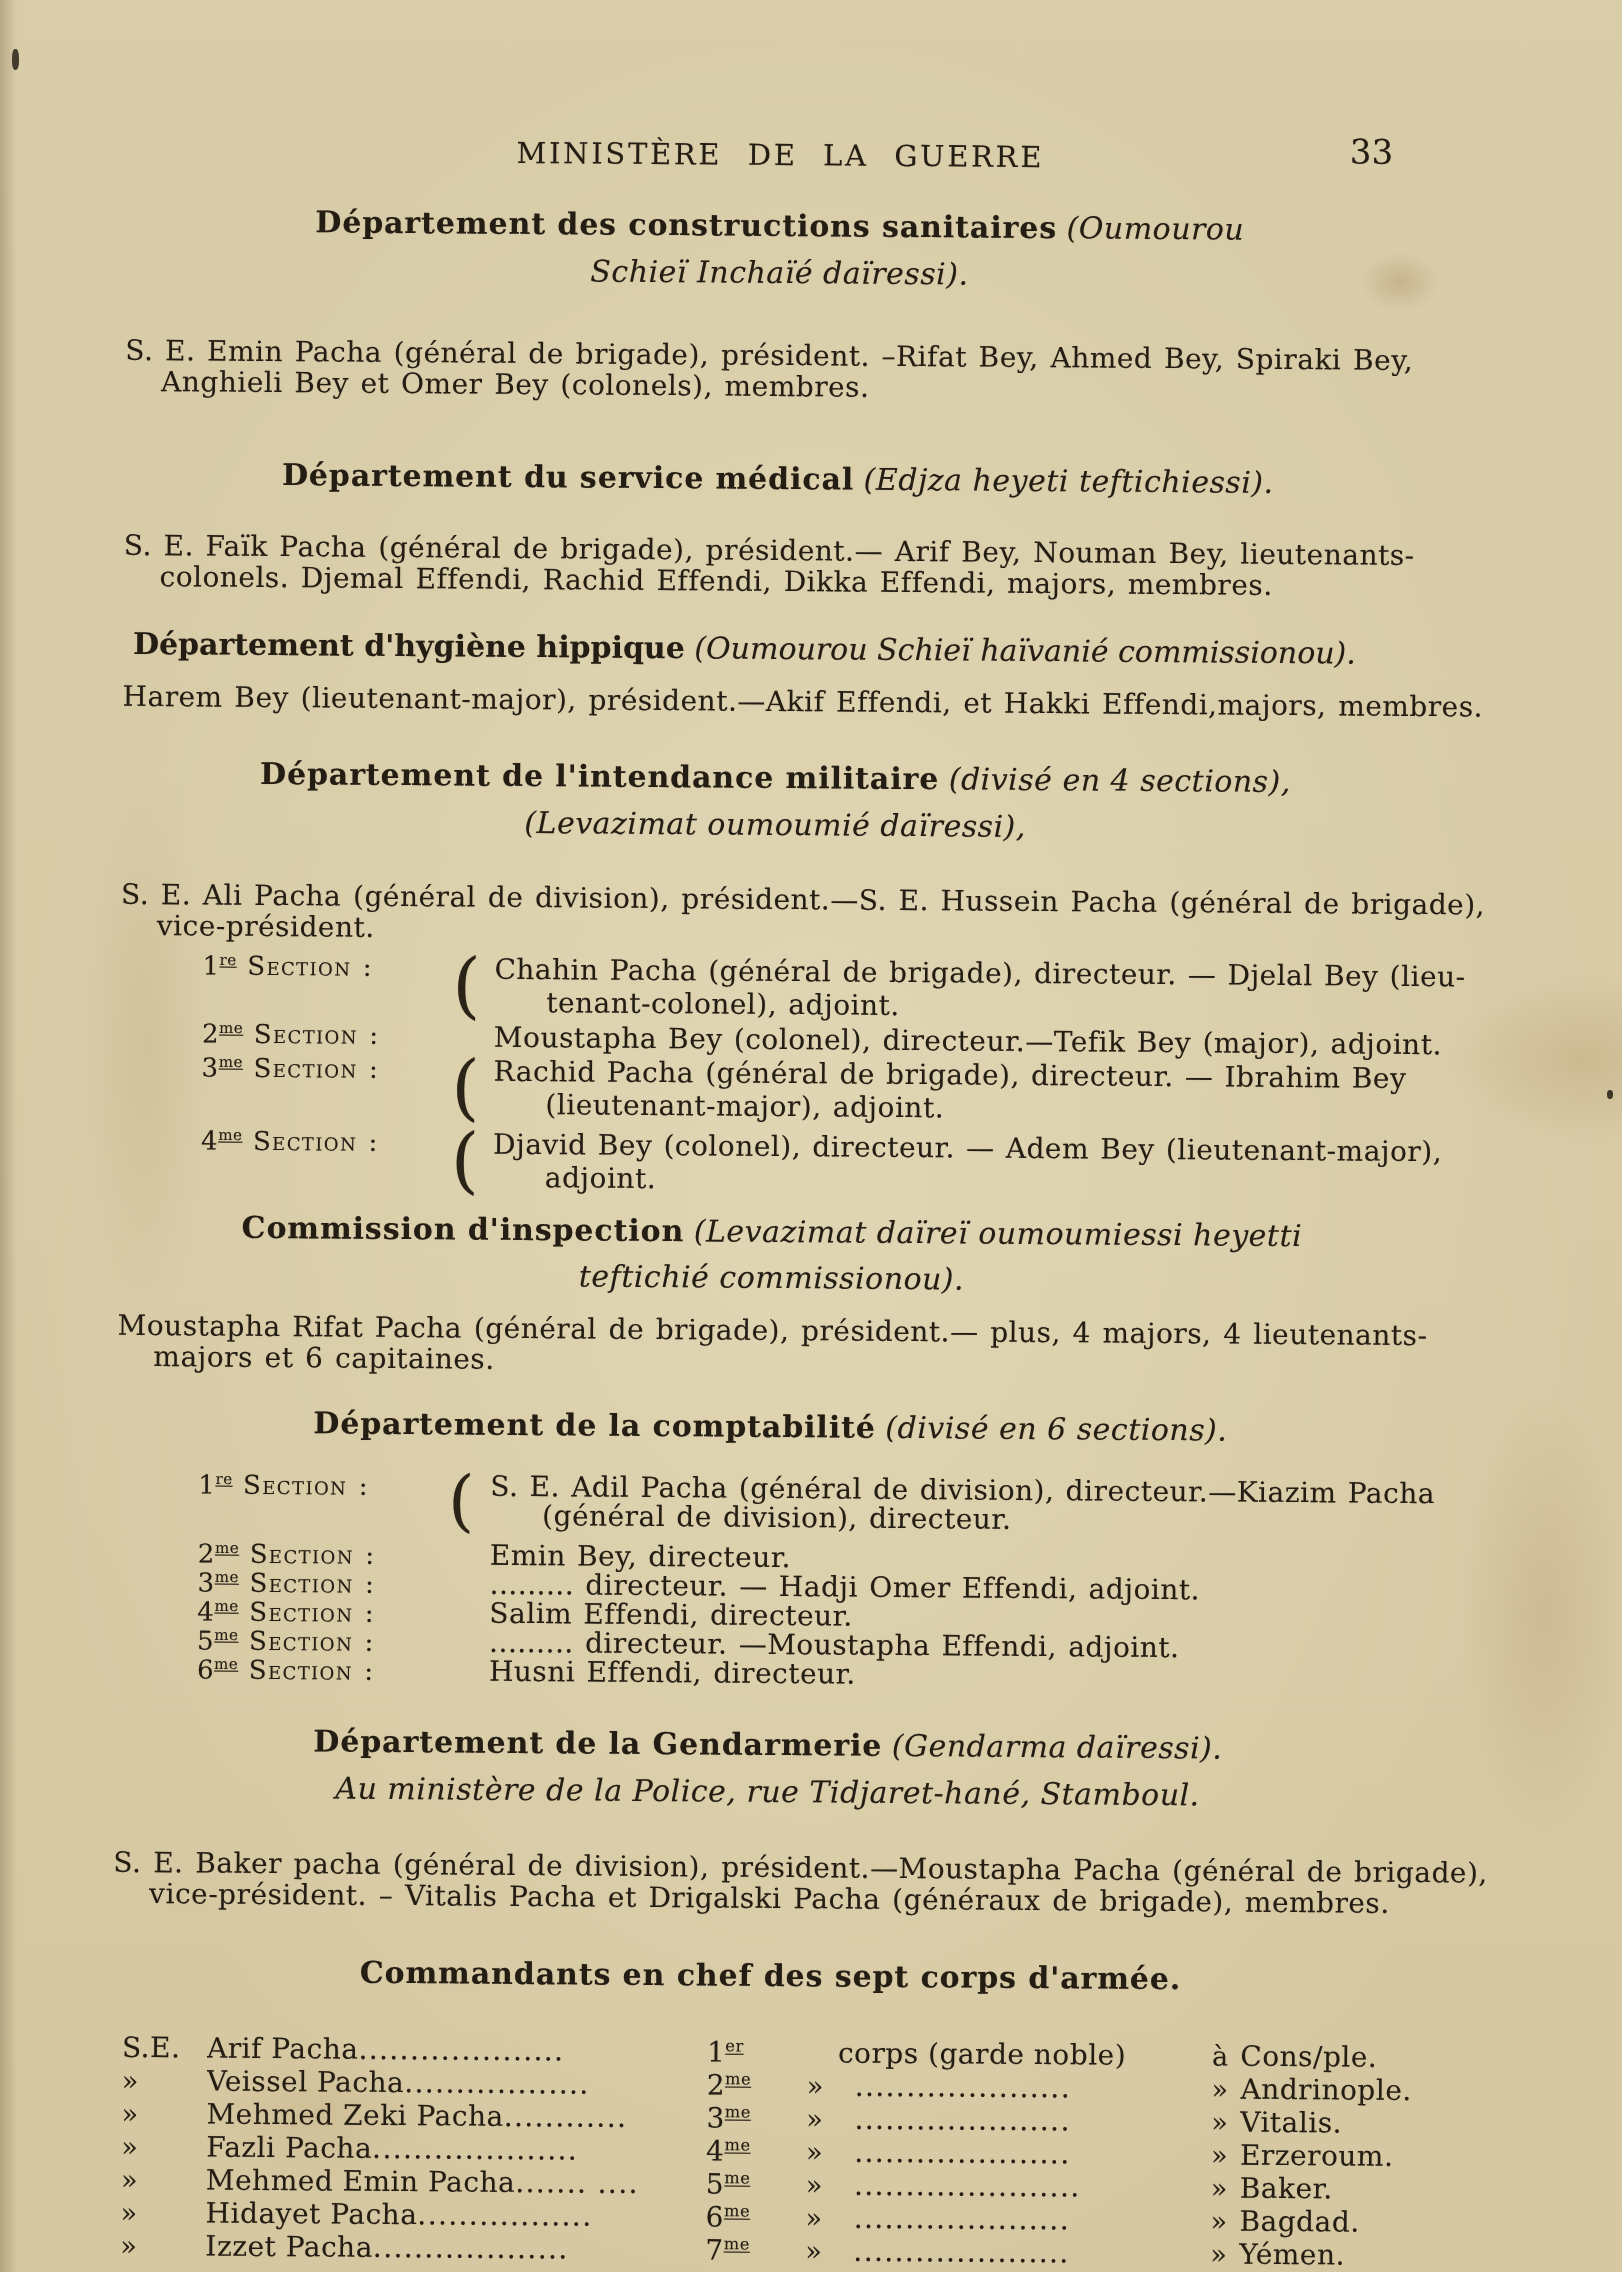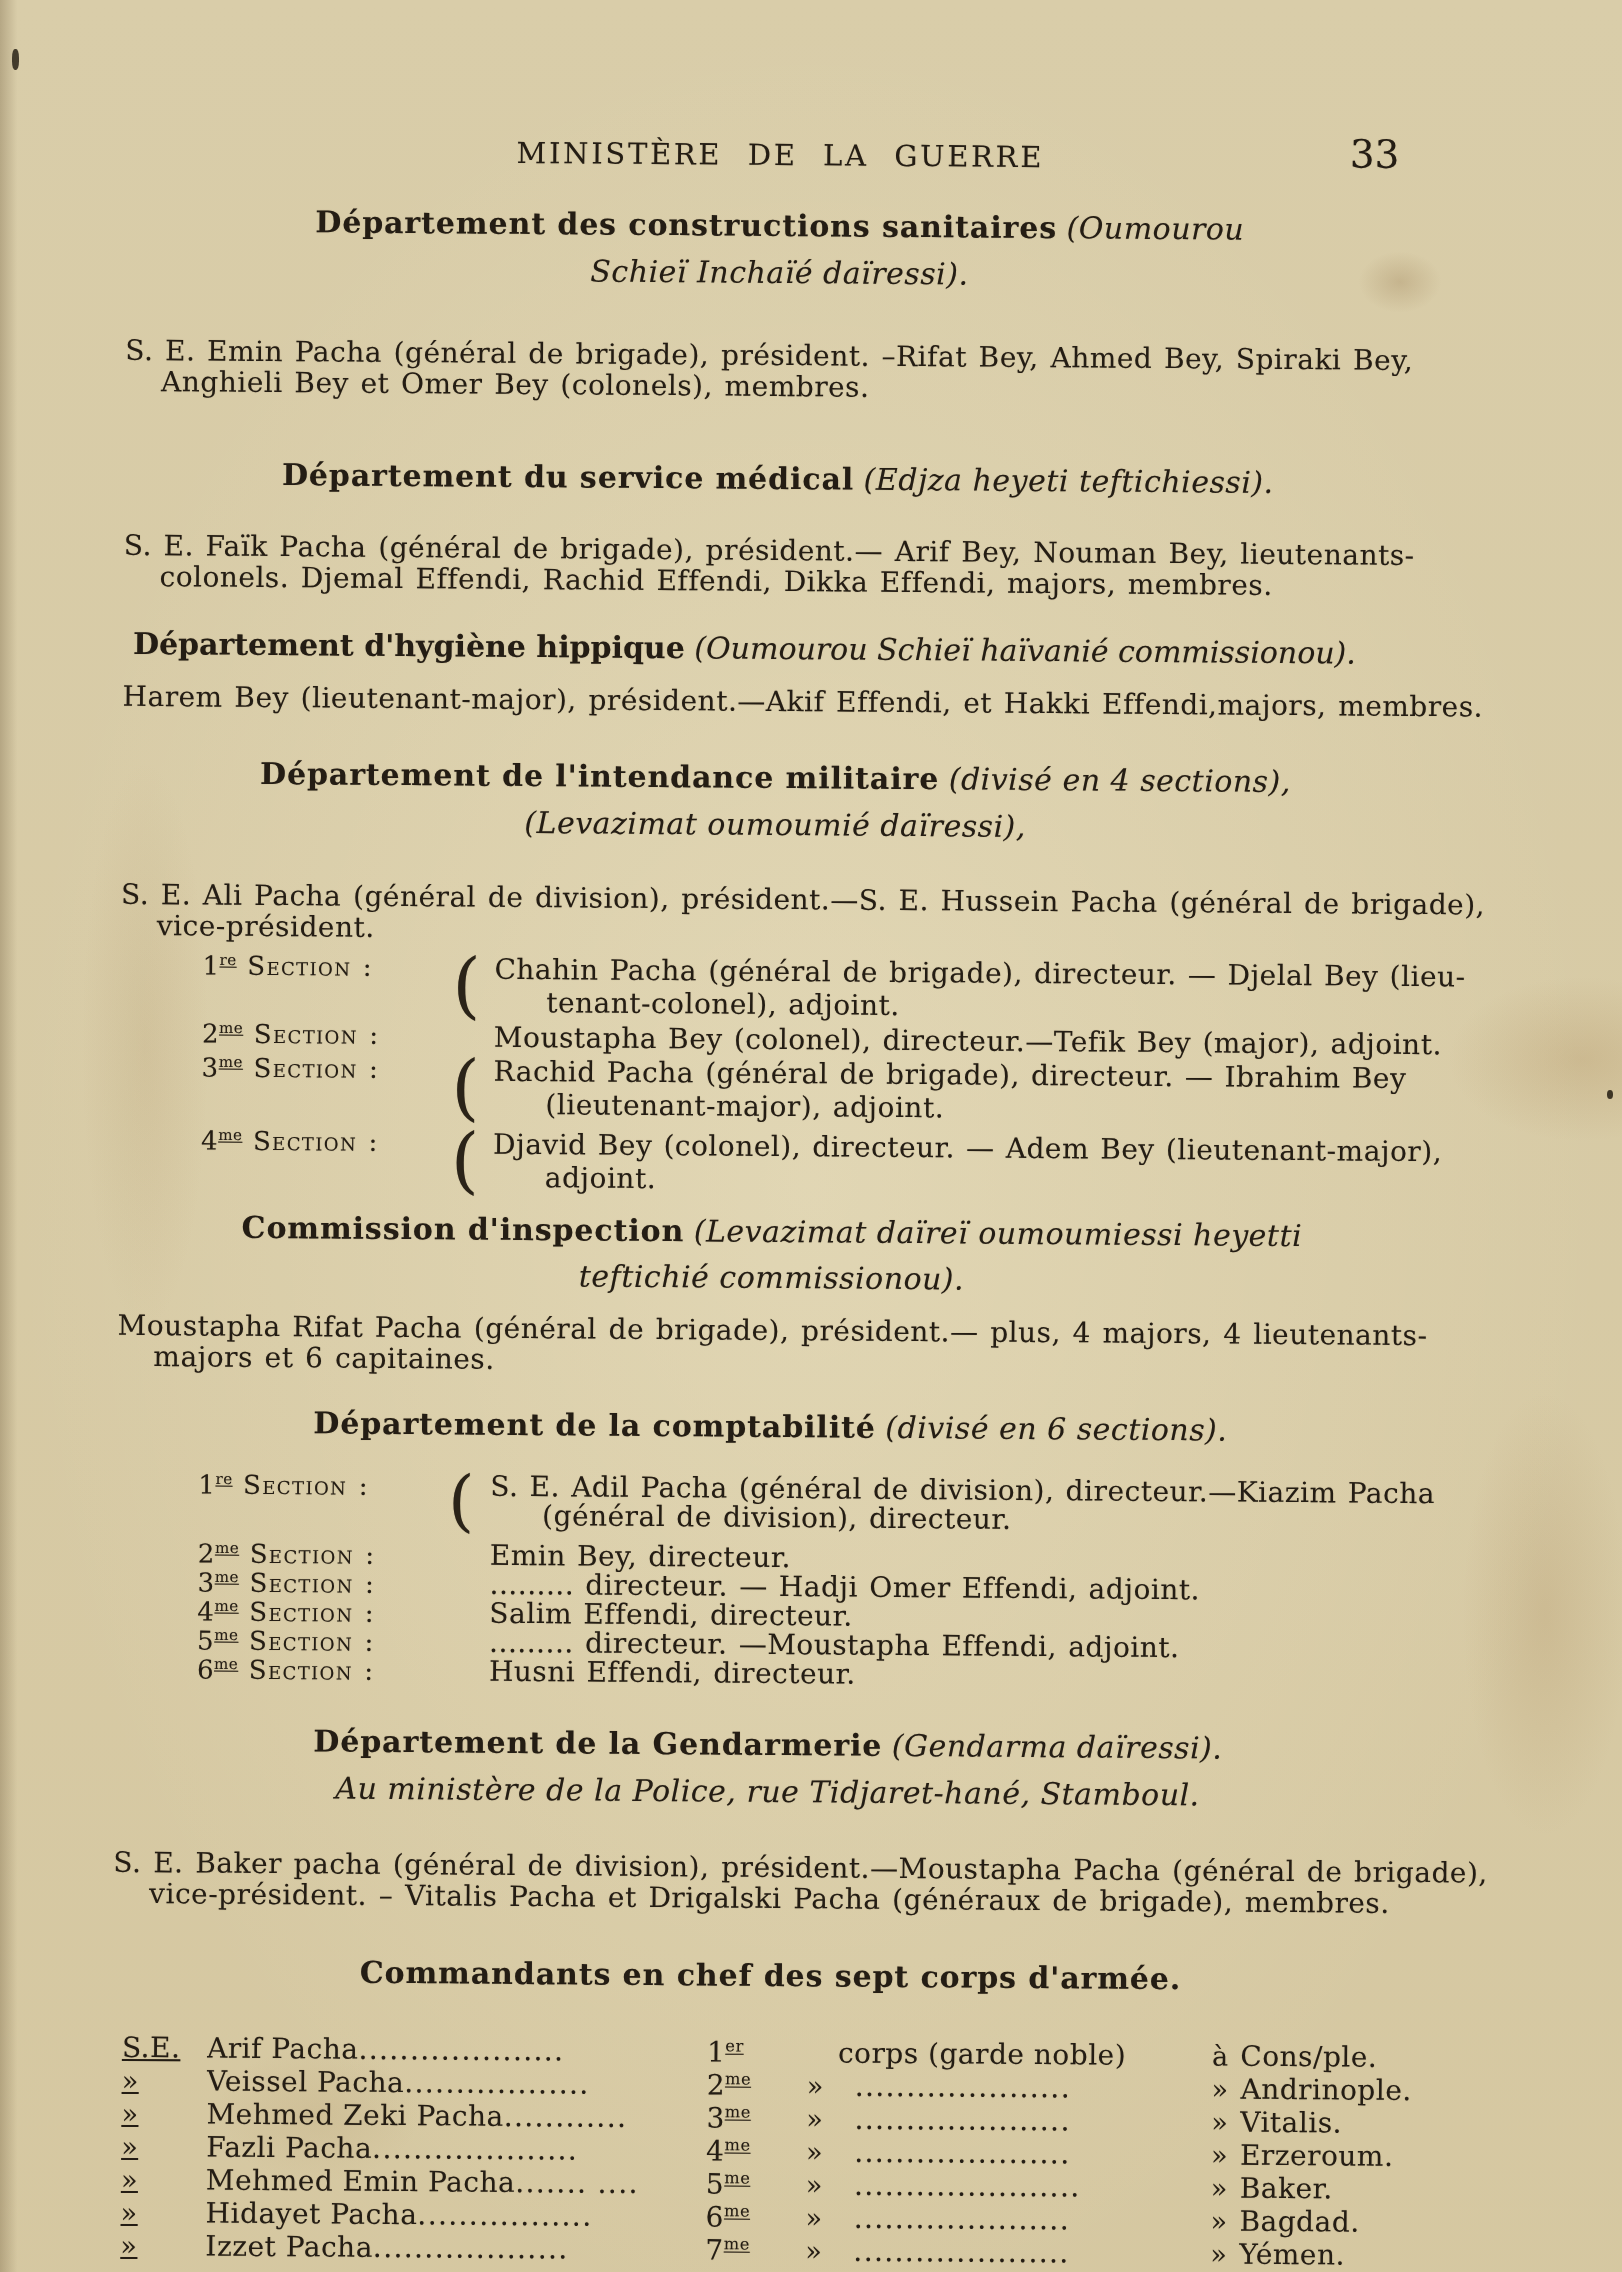--- a/index.html
+++ b/index.html
@@ -20,21 +20,21 @@
       radial-gradient(ellipse 1000px 1454px at 809px 1182px, rgba(255,250,225,.25), rgba(255,250,225,0) 80%),
       linear-gradient(90deg, rgba(90,70,40,.28) 0px, rgba(90,70,40,0) 17.3px),
       linear-gradient(#d9cda9,#d5c7a0);
     color:#241d14;
   }
   #tilt{position:absolute;inset:0;transform:rotate(.45deg);transform-origin:40% 45%;}
   .abs{position:absolute;}
   .ink{text-shadow:0 0 0.9px rgba(62,48,30,.38);}
   
   .runhead{top:137px;left:0;width:1545px;text-align:center;font-size:29px;letter-spacing:2.7px;word-spacing:13.6px;}
-  .pagenum{top:126px;left:1342px;font-size:39px;}
+  .pagenum{top:126px;left:1342px;font-size:34px;}
   
   .head{left:0;width:1545px;text-align:center;font-size:30px;line-height:34px;}
   .head b{font-weight:700;letter-spacing:0.9px;}
   .head i,.it{font-style:italic;font-weight:400;letter-spacing:0.5px;}
   .headL{left:129px;width:1409px;text-align:left;font-size:30px;}
   
   .para{left:0;width:1554px;font-size:28px;line-height:31px;letter-spacing:0.5px;word-spacing:2.3px;}
   .para .l1{margin-left:119px;}
   .para .l2{margin-left:155px;}
   
@@ -46,21 +46,21 @@
   .stext{margin-left:493px;position:relative;}
   .rows-int .tl{line-height:33px;}
   .rows-cpt .tl{line-height:29px;}
   .cont2{margin-left:52px;}
   .brace{position:absolute;left:-42px;top:-3.6px;font-size:72px;font-weight:300;line-height:1;color:#2a2318;}
   .rows-cpt .brace{font-size:67px;top:-4.5px;}
   
   .cmdhead{left:0;width:1554px;text-align:center;font-size:30px;font-weight:700;letter-spacing:0.9px;}
   .ctable{left:129px;width:1395px;font-size:28px;letter-spacing:0.5px;}
   .crow{display:flex;align-items:baseline;height:33px;white-space:nowrap;}
-  .cmark{width:85px;text-decoration:underline;}
+  .cmark{width:85px;}
   .crow:first-child .cmark{width:85px;}
   .cmark.guill,.cm2,.cm3{font-size:27px;}
   .cname{width:500px;overflow:hidden;}
   .dots{letter-spacing:1.4px;}
   .cord{width:100px;}
   .ccorps{width:405px;}
   .ccorps .cm2{margin-right:31px;}
   .cloc{flex:1;}
   .cloc .cm3{margin-right:11.8px;}
   .mark-tl{position:absolute;left:11.8px;top:49px;width:7.3px;height:21px;background:rgba(30,24,14,.8);border-radius:40%;}

